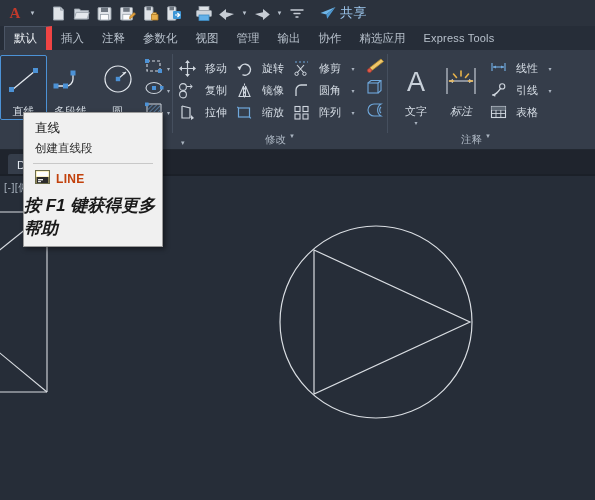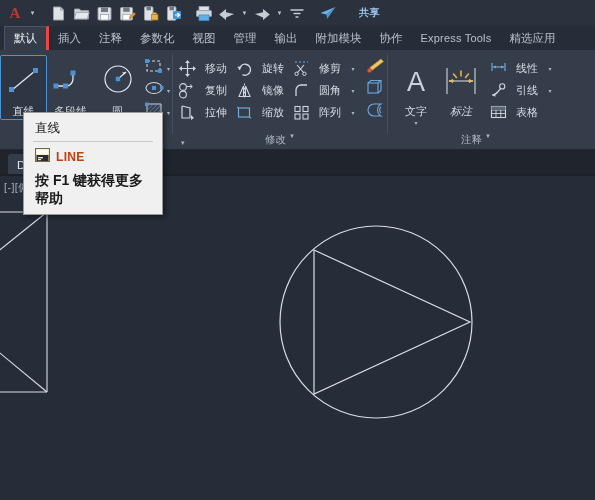--- a/index.html
+++ b/index.html
@@ -28,25 +28,24 @@
     display:flex; align-items:center; justify-content:center;
     position:relative;
   }
   .qcaret {
     width:11px; height:22px;
     display:flex; align-items:center; justify-content:center;
     font-size:6px; color:#b9c2cd;
   }
   .qsep { width:7px; }
   #share-label {
-    font-size:10px;
+    font-size:13px;
     color:#9ec7ee;
-    margin-left:19px;
+    margin-left:0;
     letter-spacing:0.5px;
-    font-weight:bold;
   }
 
   
   #tabs {
     height:24px;
     background:#262d38;
     display:flex;
     align-items:stretch;
     padding-left:4px;
     font-size:11.5px;
@@ -57,21 +56,21 @@
     padding:0 9px;
     display:flex; align-items:center;
     color:#b7c0cb;
     white-space:nowrap;
   }
   .tab.active {
     background:#353d4a;
     color:#eef2f6;
     border-top:1px solid #4b5565;
     border-left:1px solid #4b5565;
-    border-right:3px solid #ef4444;
+    border-right:6px solid #ef4444;
   }
   .tab.latin { font-size:11px; letter-spacing:.2px; }
 
   
   #ribbon {
     height:100px;
     background:#353d4a;
     display:flex;
     align-items:stretch;
     position:relative;
@@ -193,21 +192,21 @@
     box-shadow:2px 2px 5px rgba(0,0,0,.45);
     z-index:50;
     padding:7px 0 6px 0;
     color:#1c1c1c;
   }
   #tt-title { font-size:12.5px; padding:0 11px 4px 11px; color:#101010; }
   #tt-desc  { font-size:11.5px; padding:0 11px 7px 11px; color:#2a2a2a; }
   #tt-rule  { height:1px; background:#c8c8c8; margin:0 9px 6px 9px; }
   #tt-cmdrow { display:flex; align-items:center; gap:6px; padding:0 11px 6px 11px; }
   #tt-cmd { font-size:12px; font-weight:bold; color:#c2410c; letter-spacing:.3px; }
-  #tt-help { font-size:14px; font-weight:bold; padding:0 11px; color:#1a1a1a; }
+  #tt-help { font-size:17px; font-weight:bold; padding:0 0; color:#1a1a1a;font-style:italic; }
 </style>
 </head>
 <body>
 
 <div id="qat">
 
   <div class="qicon">
     <svg width="18" height="18" viewBox="0 0 18 18">
       <text x="9" y="14" font-family="Liberation Serif, serif" font-size="15" font-weight="bold" fill="#c0392b" text-anchor="middle">A</text>
     </svg>
@@ -307,24 +306,23 @@
 </div>
 
 <div id="tabs">
   <div class="tab active">默认</div>
   <div class="tab">插入</div>
   <div class="tab">注释</div>
   <div class="tab">参数化</div>
   <div class="tab">视图</div>
   <div class="tab">管理</div>
   <div class="tab">输出</div>
-  <div class="tab">附加模块</div>
   <div class="tab">协作</div>
+  <div class="tab">精选应用</div>
   <div class="tab latin">Express Tools</div>
-  <div class="tab">精选应用</div>
 </div>
 
 <div id="ribbon">
 
   <div class="panel">
     <div class="panel-body">
 
       <div class="bigbtn selected">
         <div class="bicon">
           <svg width="36" height="34" viewBox="0 0 36 34">
@@ -647,20 +645,21 @@
 
     <g stroke="#d9dde2" stroke-width="1.2" fill="none">
       <circle cx="376" cy="144" r="96"></circle>
       <path d="M314 72 L470 144 L314 216 Z"></path>
     </g>
   </svg>
 </div>
 
 <div id="tooltip">
   <div id="tt-title">直线</div>
+  <div id="tt-desc">创建直线段</div>
   <div id="tt-rule"></div>
   <div id="tt-cmdrow">
     <span>
       <svg width="15" height="14" viewBox="0 0 15 14">
         <rect x="0.5" y="0.5" width="14" height="13" fill="#f5e08a" stroke="#6b6b4a" stroke-width="1"></rect>
         <rect x="1.5" y="1.5" width="12" height="5" fill="#ffffff"></rect>
         <rect x="1.5" y="7" width="12" height="6" fill="#2b2b2b"></rect>
         <rect x="3" y="9" width="5" height="1.4" fill="#e8e8e8"></rect>
         <rect x="3" y="11" width="3" height="1.2" fill="#e8e8e8"></rect>
       </svg>

